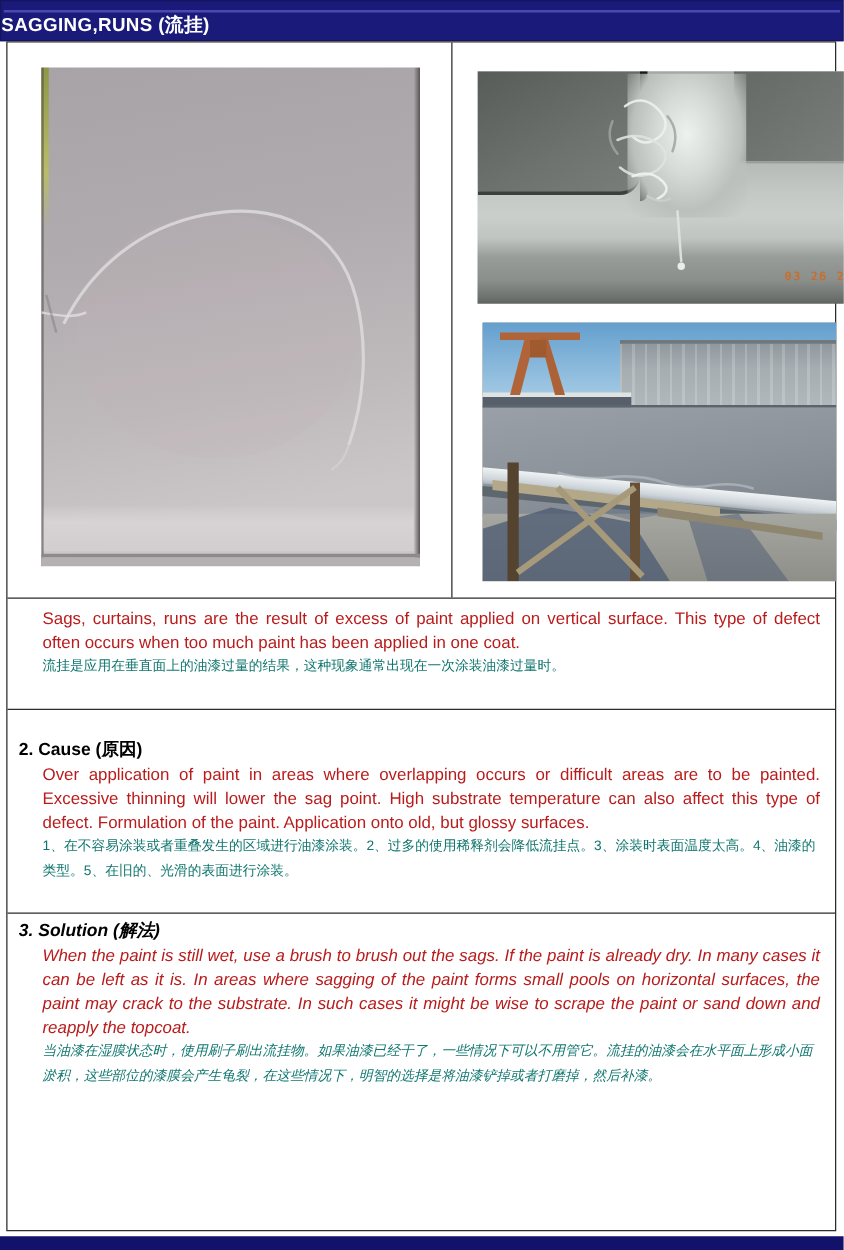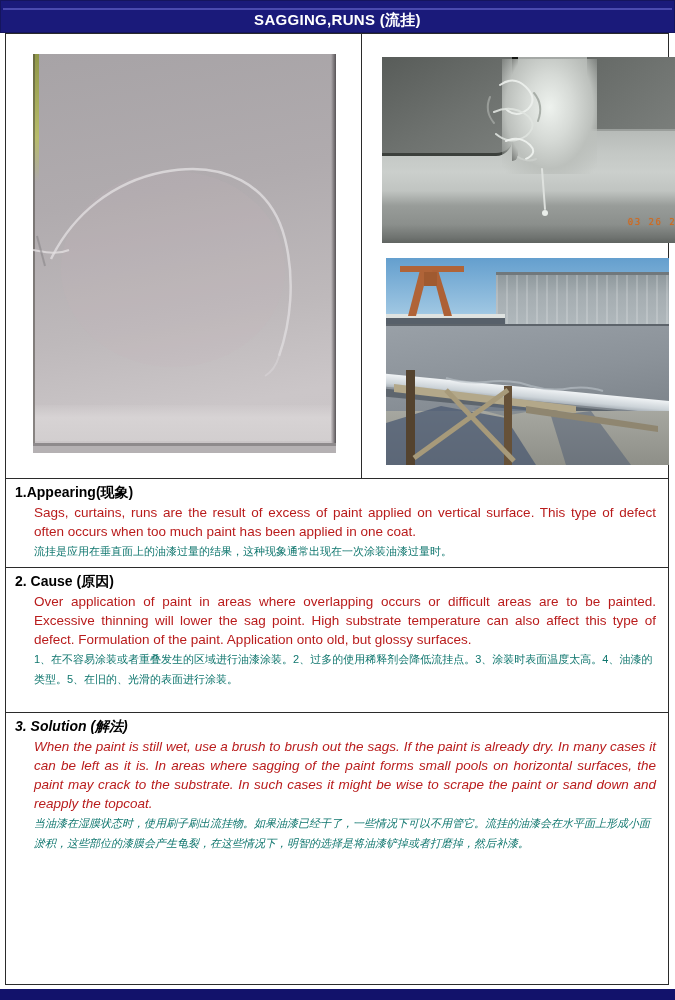--- a/index.html
+++ b/index.html
@@ -3,21 +3,21 @@
 <meta charset="utf-8">
 <style>
   * { box-sizing: border-box; }
   html, body { width: 675px; height: 1000px; margin: 0; padding: 0; overflow: hidden; }
   body { background: #ffffff; font-family: "Liberation Sans", sans-serif; color: #111; position: relative; }
 
   
   .title-bar {
     position: absolute; left: 0; top: 0; width: 675px; height: 33px;
     background: #1a1a7a; border: 1px solid #15155e;
-    display: flex; align-items: center; justify-content: center;
+    display: flex; align-items: center; 
   }
   .title-accent { position: absolute; left: 2px; right: 2px; top: 7px; height: 2px; background: #4a4aae; }
   .title-text { color: #fff; font-weight: bold; font-size: 15px; letter-spacing: .3px; padding-top: 7px; }
 
   
   .frame {
     position: absolute; left: 5px; top: 33px; width: 664px; height: 952px;
     border: 1px solid #2b2b2b; display: flex; flex-direction: column; background: #fff;
   }
   .photo-row { height: 445px; border-bottom: 1px solid #2b2b2b; display: flex; }
@@ -80,21 +80,21 @@
     transform: rotate(5.5deg); }
   .pc-under { position:absolute; left:-4%; top:70%; width:112%; height:8px;
     background:#565e66; opacity:.85; transform: rotate(5.5deg); }
   .pc-ground { position:absolute; left:0; right:0; bottom:0; height:26%;
     background: linear-gradient(180deg,#a6a7a0,#8e8f88); }
   .pc-svg { position:absolute; left:0; top:0; }
 
   
   .sec { padding: 5px 10px 0 9px; }
   .sec1 { height: 89px; border-bottom: 1px solid #2b2b2b; }
-  .sec2 { height: 145px; border-bottom: 1px solid #2b2b2b; }
+  .sec2 { height: 145px; border-bottom: 1px solid #2b2b2b; margin-top: 18px; }
   .sec3 { flex: 1; font-style: italic; }
   .sec h3 { margin: 0 0 1px 0; font-size: 14px; font-weight: bold; color: #000; }
   .sec .en { margin: 1px 2px 0 19px; font-size: 13.5px; line-height: 19px; text-align: justify; color: #b91c1c; }
   .sec .zh { margin: 0 2px 0 19px; font-size: 11px; line-height: 20px; color: #0f766e; }
 
   
   .bottom-bar { position: absolute; left: 0; top: 989px; width: 675px; height: 11px; background: #12126b; }
 </style>
 </head>
 <body>
@@ -177,21 +177,20 @@
             <rect x="118" y="128" width="8" height="79" fill="#665138"></rect>
             <line x1="28" y1="200" x2="122" y2="132" stroke="#a79a7a" stroke-width="5"></line>
             <line x1="60" y1="132" x2="128" y2="203" stroke="#a79a7a" stroke-width="5"></line>
           </svg>
         </div>
 
       </div>
     </div>
 
     <section class="sec sec1">
-      <h3>1.Appearing(现象)</h3>
       <p class="en">Sags, curtains, runs are the result of excess of paint applied on vertical surface. This type of defect often occurs when too much paint has been applied in one coat.</p>
       <p class="zh">流挂是应用在垂直面上的油漆过量的结果，这种现象通常出现在一次涂装油漆过量时。</p>
     </section>
 
     <section class="sec sec2">
       <h3>2. Cause (原因)</h3>
       <p class="en">Over application of paint in areas where overlapping occurs or difficult areas are to be painted. Excessive thinning will lower the sag point. High substrate temperature can also affect this type of defect. Formulation of the paint. Application onto old, but glossy surfaces.</p>
       <p class="zh">1、在不容易涂装或者重叠发生的区域进行油漆涂装。2、过多的使用稀释剂会降低流挂点。3、涂装时表面温度太高。4、油漆的类型。5、在旧的、光滑的表面进行涂装。</p>
     </section>
 

